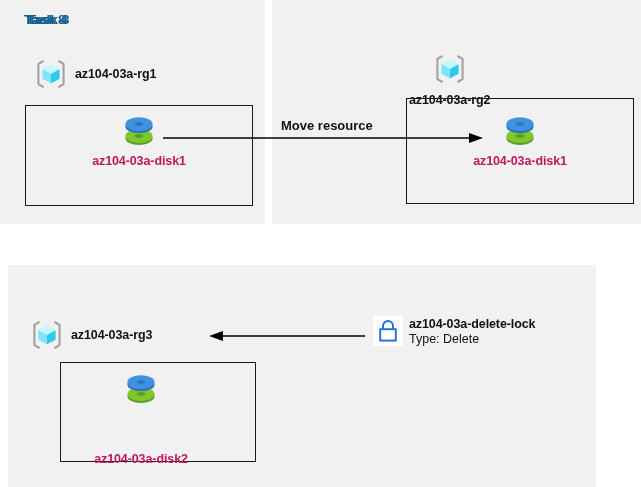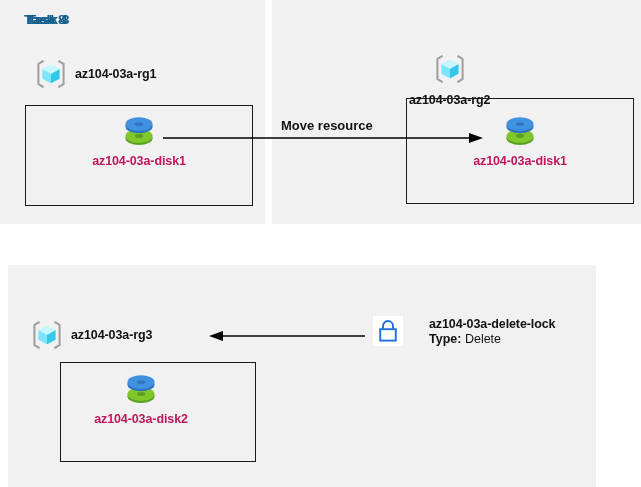--- a/index.html
+++ b/index.html
@@ -101,30 +101,30 @@
   .lock-icon-wrap {
     background: #ffffff;
     width: 30px;
     height: 30px;
     display: flex;
     align-items: center;
     justify-content: center;
     flex: 0 0 auto;
   }
   .lock-icon { width: 22px; height: 24px; display: block; }
-  .lock-text { line-height: 1.18; padding-top: 1px; margin-left: 20px; }
+  .lock-text { line-height: 1.18; padding-top: 1px; }
   .lock-name {
     font-size: 12.5px;
     font-weight: bold;
     color: #111111;
     letter-spacing: -0.1px;
     display: block;
   }
   .lock-type-row { display: block; font-size: 12.5px; color: #111111; }
-  .lock-type-key { font-weight: bold; }
+  .lock-type-key { font-weight: normal; }
   .lock-type-val { font-weight: normal; text-align: center; }
 </style>
 </head>
 <body>
 
 <div class="panel" id="panel-task1"></div>
 
 <div class="task-title" id="title-task1">Task 8</div>
 
 <div class="rg-group" style="left:34px; top:57px;">
@@ -201,21 +201,21 @@
     <polygon points="20,9 30,14.5 30,25.5 20,31 10,25.5 10,14.5" fill="#9cf0ff"></polygon>
     <polygon points="20,9 30,14.5 20,20 10,14.5" fill="#c6f7ff"></polygon>
     <polygon points="20,20 30,14.5 30,25.5 20,31" fill="#32c9e8"></polygon>
     <polygon points="20,20 10,14.5 10,25.5 20,31" fill="#7fe4fb"></polygon>
   </svg>
   <span class="rg-label">az104-03a-rg3</span>
 </div>
 
 <div class="inner-box" style="left:60px; top:362px; width:196px; height:100px;"></div>
 
-<div class="disk-group" style="left:81px; top:370px; width:120px;">
+<div class="disk-group" style="left:81px; top:370px; width:120px;gap:40px;">
   <svg class="disk-icon" viewBox="0 0 44 42">
     <ellipse cx="22" cy="29" rx="15" ry="7.6" fill="#5a9e22"></ellipse>
     <ellipse cx="22" cy="26.6" rx="15" ry="7.6" fill="#7fc72b"></ellipse>
     <ellipse cx="22" cy="26.6" rx="4.6" ry="2.2" fill="#5a9e22"></ellipse>
     <ellipse cx="22" cy="16" rx="15" ry="7.6" fill="#2f74bd"></ellipse>
     <ellipse cx="22" cy="13.4" rx="15" ry="7.6" fill="#3f92e0"></ellipse>
     <ellipse cx="22" cy="13.4" rx="4.6" ry="2.2" fill="#2f74bd"></ellipse>
   </svg>
   <span class="disk-label">az104-03a-disk2</span>
 </div>

